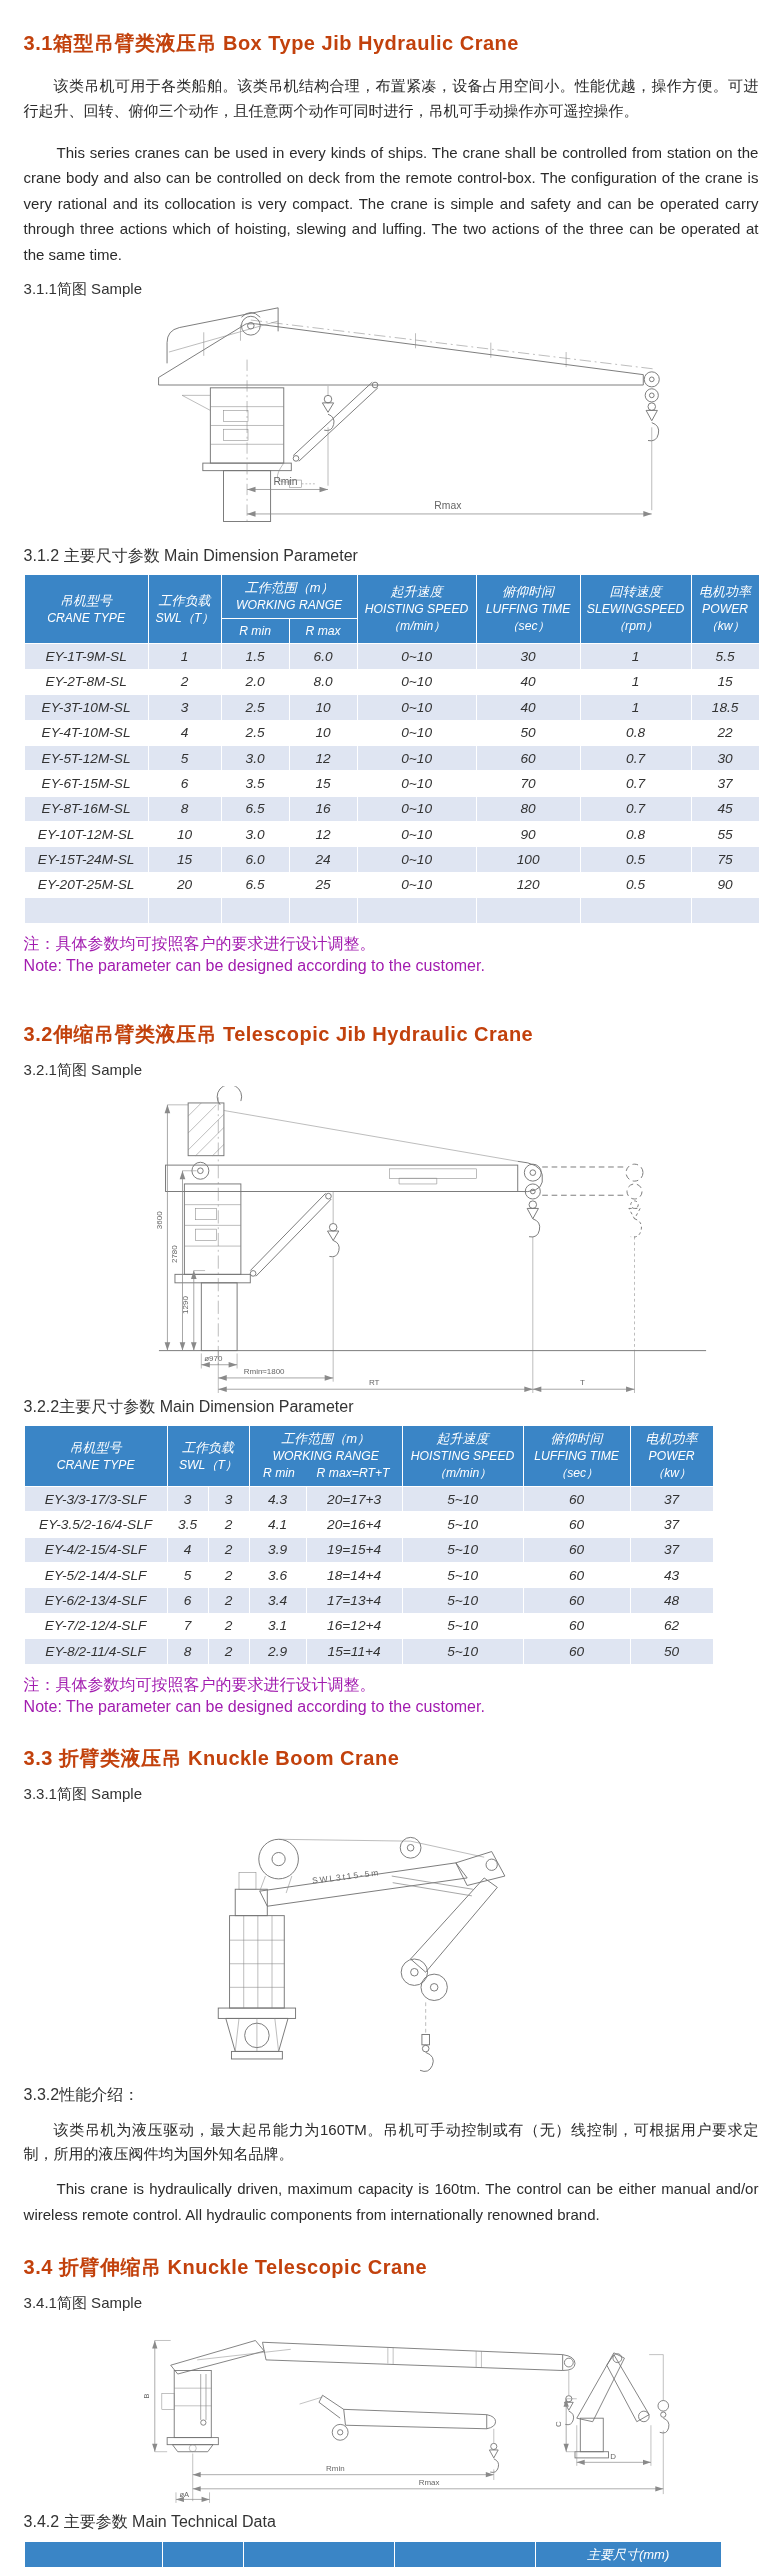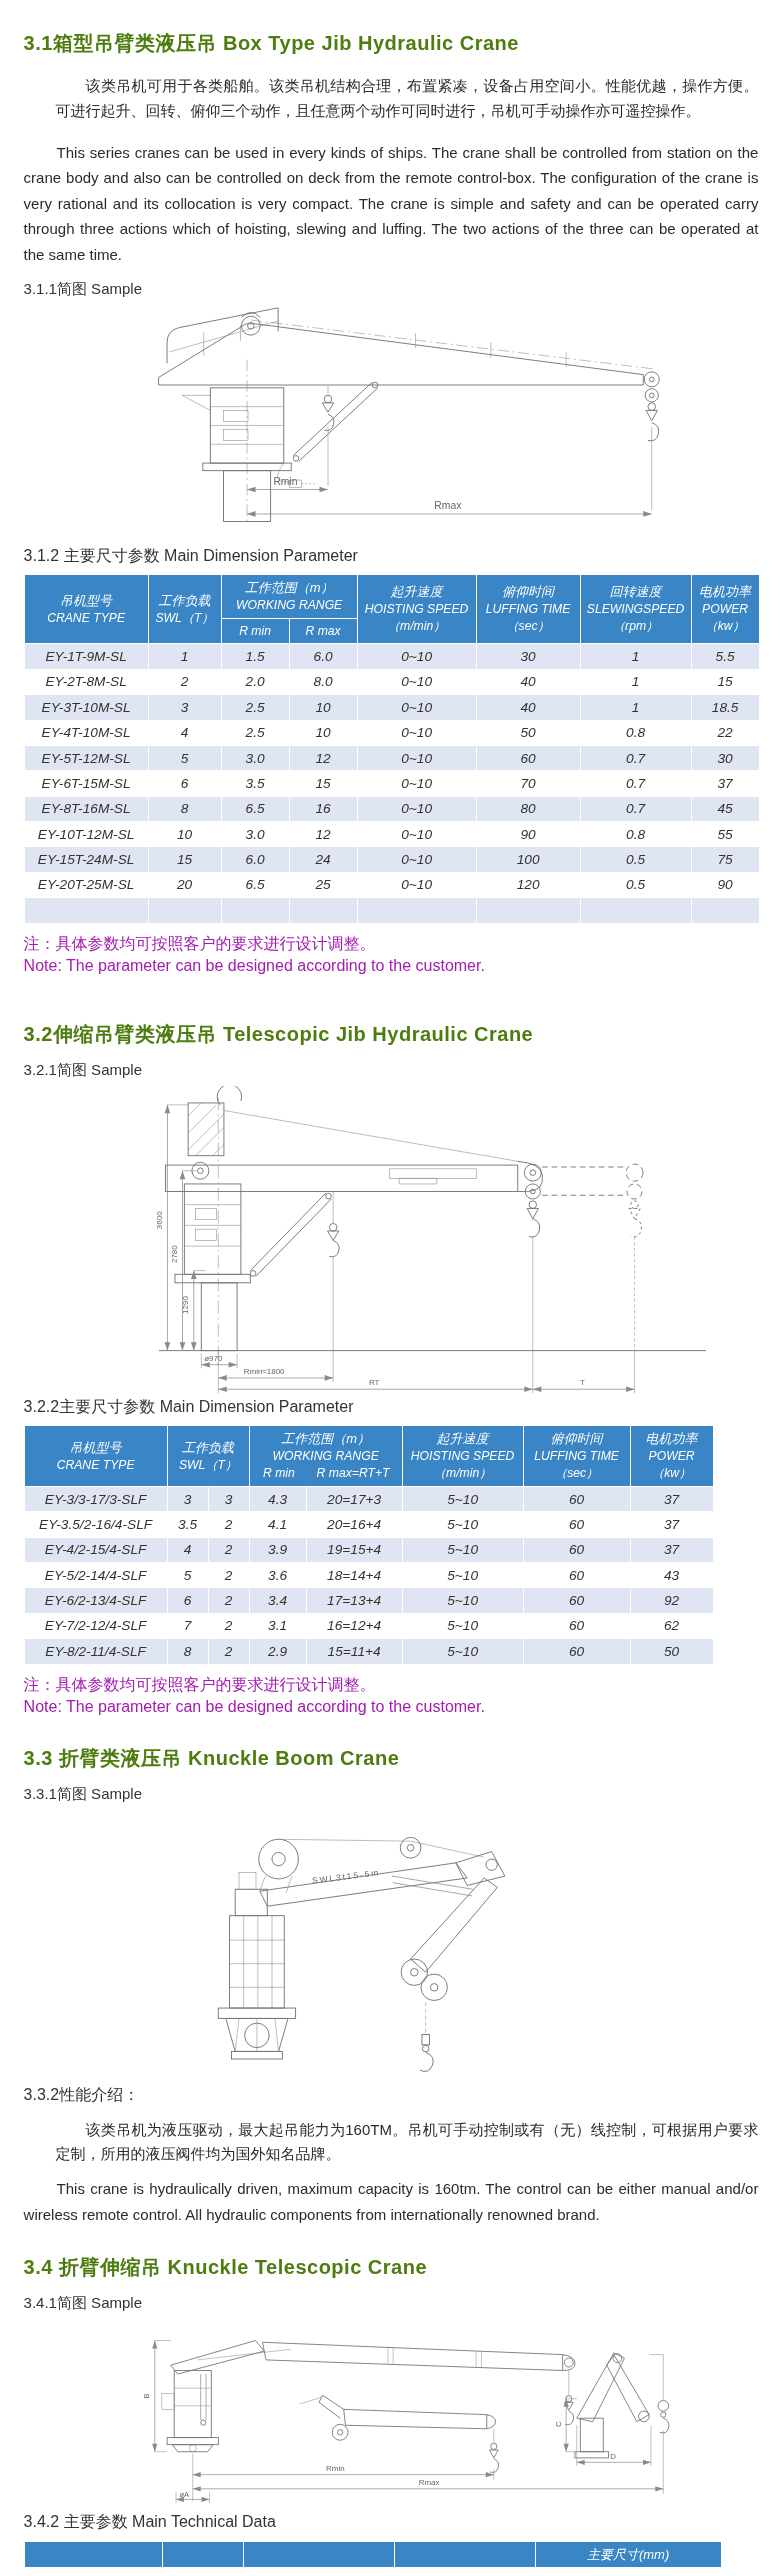--- a/index.html
+++ b/index.html
@@ -1,21 +1,21 @@
 <!DOCTYPE html>
 <html style="font-size:15px"><head>
 <meta charset="utf-8">
 <style>
   html,body{margin:0;padding:0;background:#fff;}
   body{width:782px;height:2576px;overflow:hidden;font-family:"Liberation Sans","DejaVu Sans",sans-serif;color:#2b2b2b;}
   .page{width:782px;box-sizing:border-box;padding:0 23.6px;}
-  .sec-title{font-size:20px;font-weight:bold;color:#4d7c0f;margin:0;letter-spacing:0.5px;}
+  .sec-title{font-size:20px;font-weight:bold;color:#c2410c;margin:0;letter-spacing:0.5px;}
   #t31{padding-top:30px;}
   .para{font-size:15px;line-height:24.5px;margin:17px 0 0 0;text-align:justify;}
-  .para.cn{text-indent:2em;line-height:24.5px;margin-left:32px;}
+  .para.cn{text-indent:2em;line-height:24.5px;}
   .para.en{line-height:25.4px;text-indent:2.2em;}
   .sub-label{font-size:15px;color:#333;margin-top:13px;}
   .param-title{font-size:16px;color:#333;margin-top:17px;}
   .drawing{margin-top:5.7px;}
   .drawing svg{display:block;}
   svg .ln{stroke:#757575;fill:none;stroke-width:1;}
   svg .thin{stroke:#8a8a8a;fill:none;stroke-width:.6;}
   svg .dim{stroke:#8a8a8a;fill:none;stroke-width:.8;}
   svg .arr{fill:#8a8a8a;stroke:none;}
   svg text{fill:#666;font-family:"Liberation Sans",sans-serif;}
@@ -464,21 +464,21 @@
           <td>43</td>
         </tr>
         <tr>
           <td>EY-6/2-13/4-SLF</td>
           <td>6</td>
           <td>2</td>
           <td>3.4</td>
           <td>17=13+4</td>
           <td>5~10</td>
           <td>60</td>
-          <td>92</td>
+          <td>48</td>
         </tr>
         <tr>
           <td>EY-7/2-12/4-SLF</td>
           <td>7</td>
           <td>2</td>
           <td>3.1</td>
           <td>16=12+4</td>
           <td>5~10</td>
           <td>60</td>
           <td>62</td>

